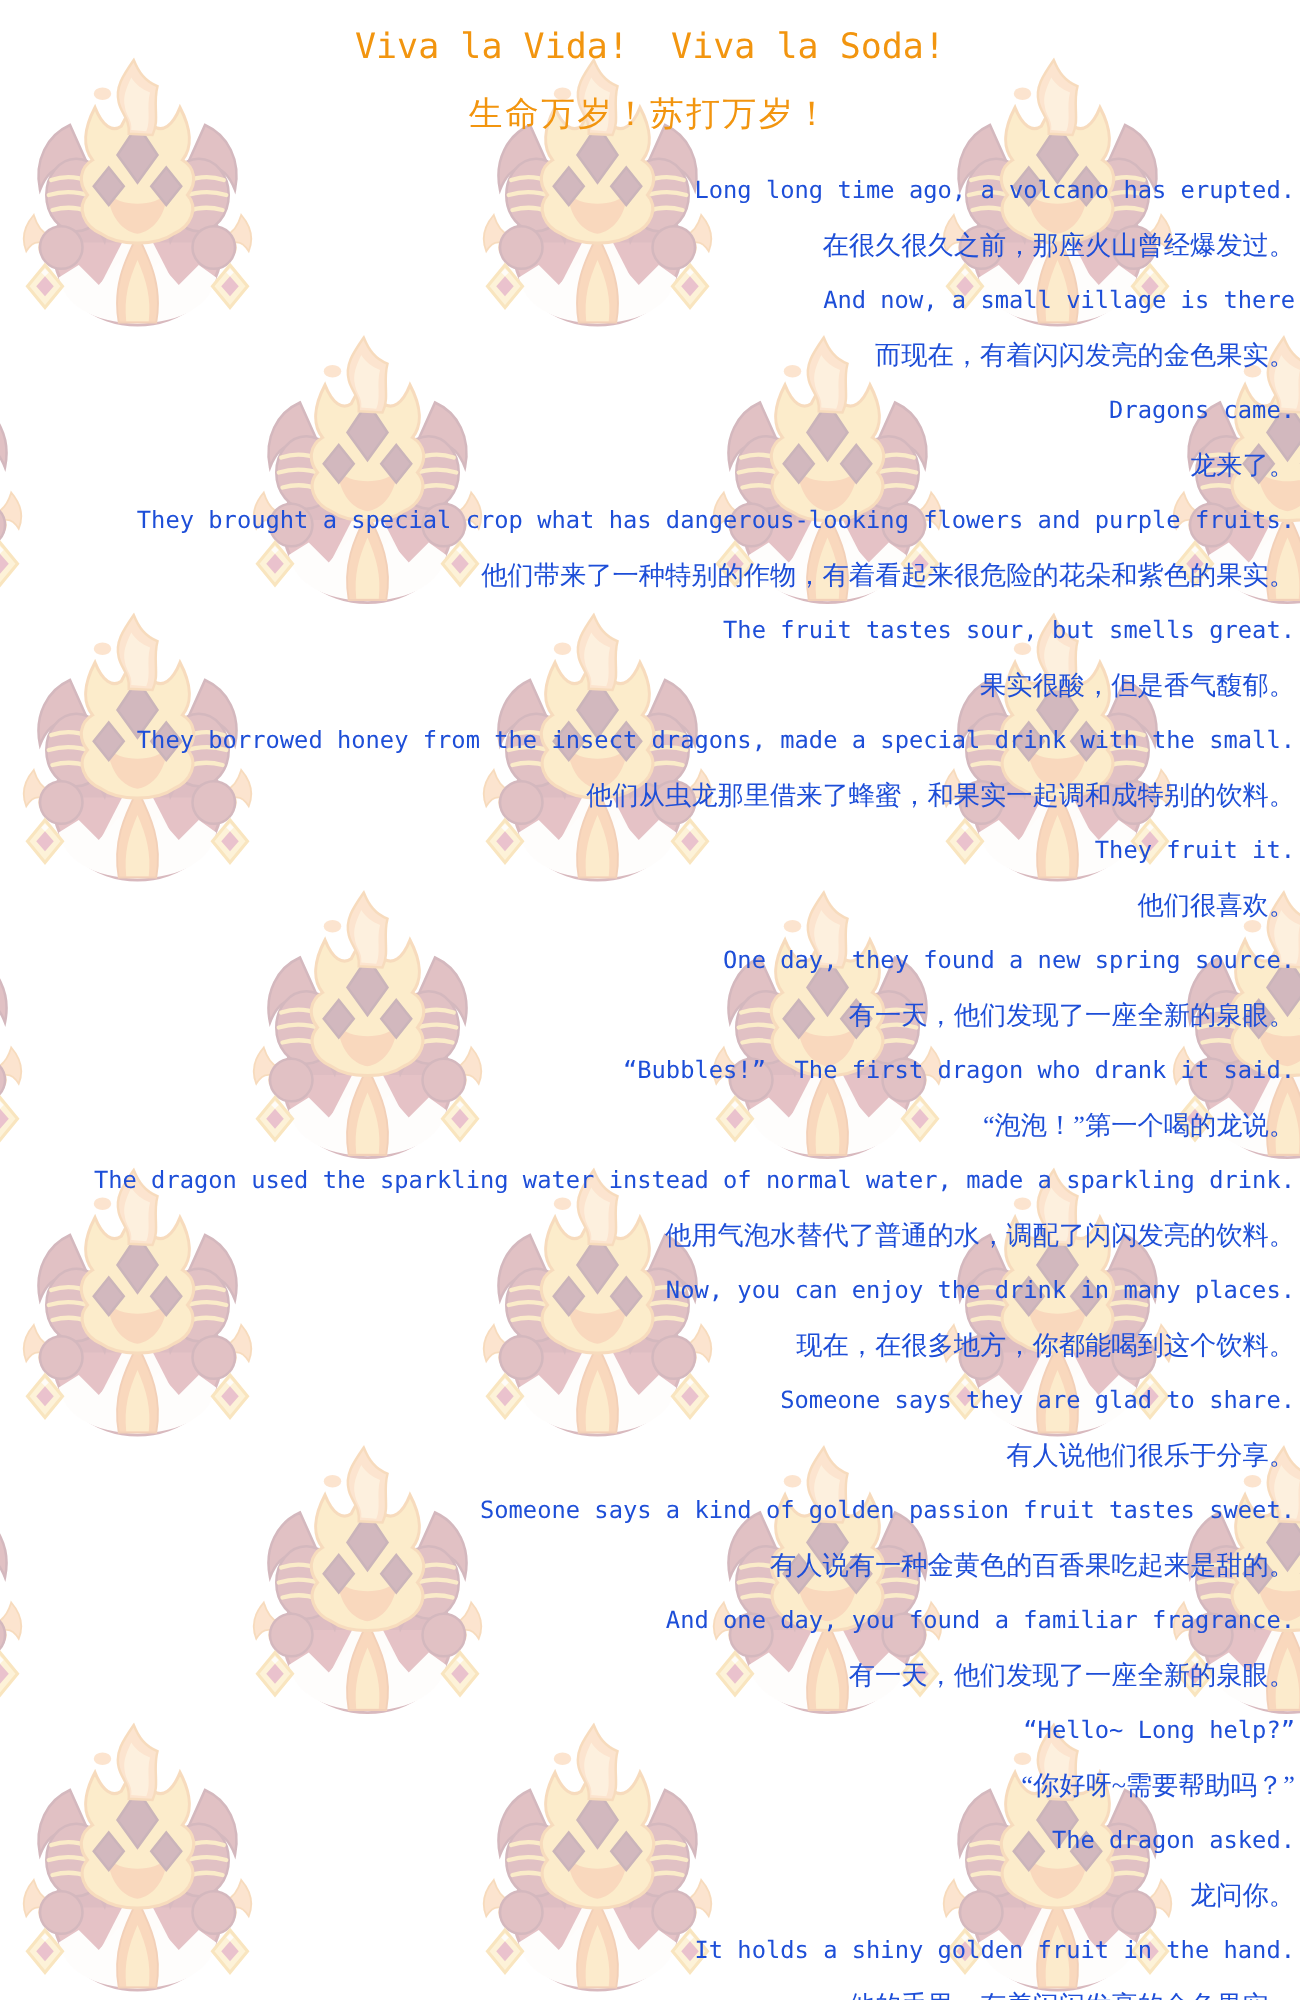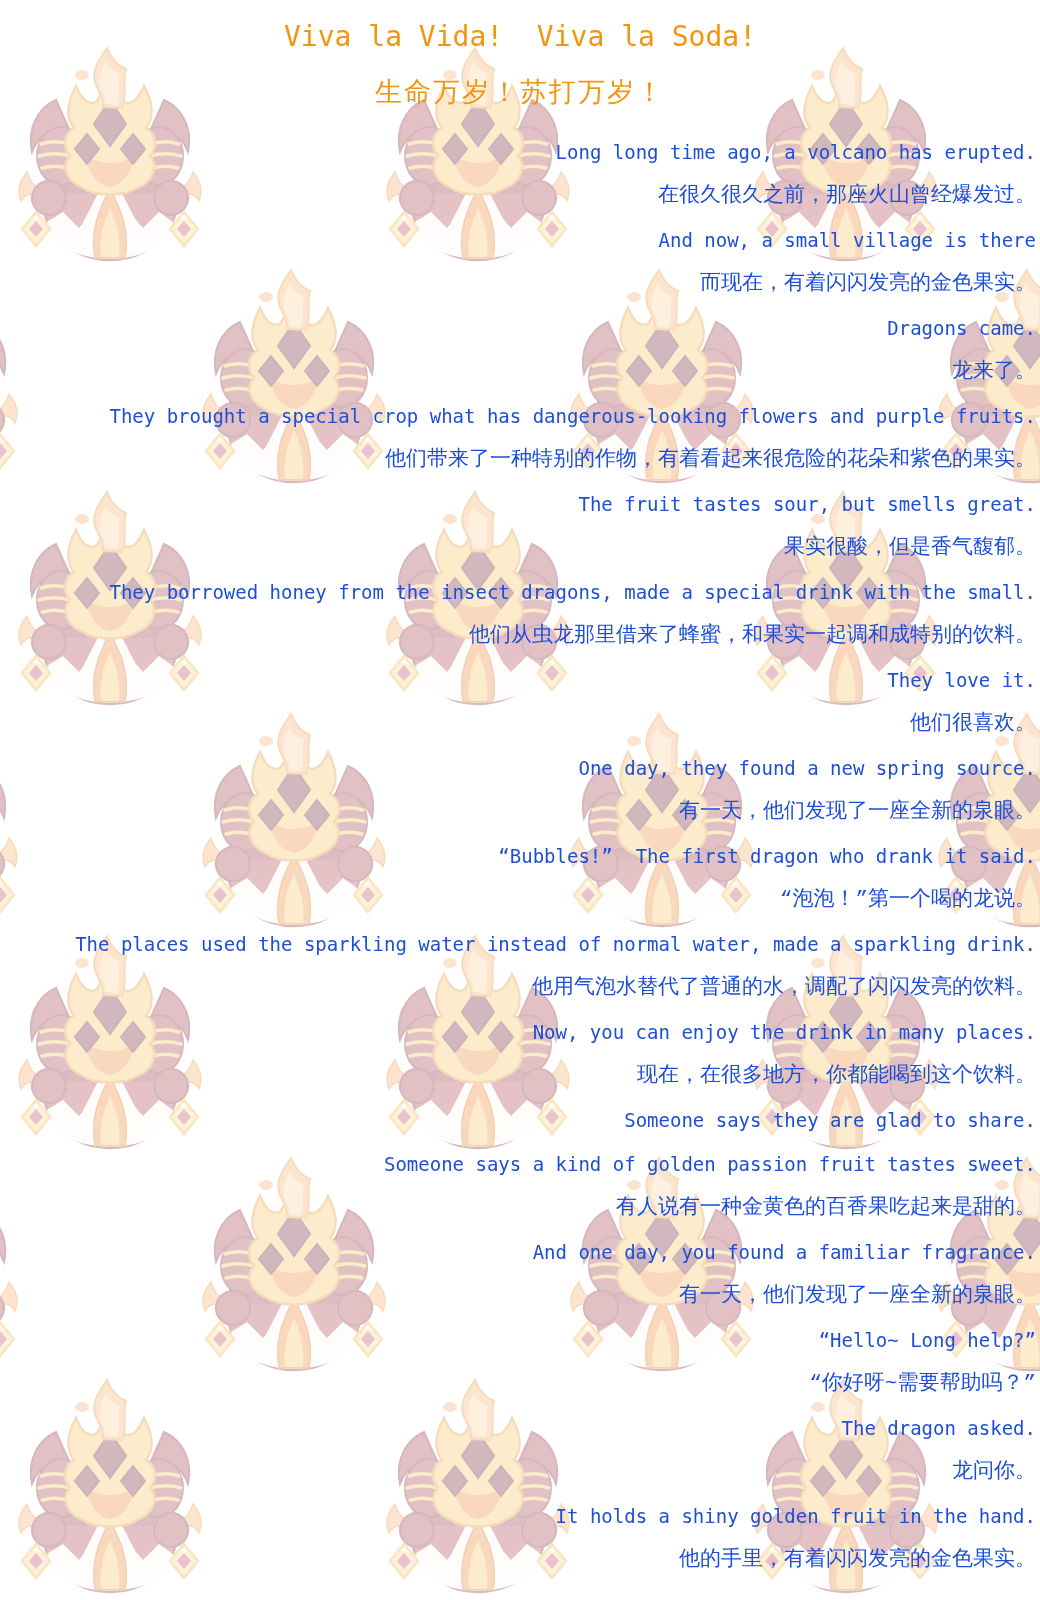--- a/index.html
+++ b/index.html
@@ -51,21 +51,21 @@
     line-height: 40px;
     white-space: pre;
     color: #1d4ed8;
     text-align: right;
   }
   .line.en {
     font-family: "DejaVu Sans Mono", "Liberation Mono", monospace;
     font-size: 19px;
   }
   .line.zh {
-    font-family: Liberation Mono, monospace;
+    font-family: Liberation Serif, serif;
     font-size: 21px;
   }
 </style>
 </head>
 <body>
 
 <div class="page">
 
   <svg class="bg-pattern" width="1040" height="1600" viewBox="0 0 1040 1600" aria-hidden="true">
     <defs>
@@ -159,31 +159,32 @@
         <p class="line en">And now, a small village is there</p>
         <p class="line zh">而现在，有着闪闪发亮的金色果实。</p>
         <p class="line en">Dragons came.</p>
         <p class="line zh">龙来了。</p>
         <p class="line en">They brought a special crop what has dangerous-looking flowers and purple fruits.</p>
         <p class="line zh">他们带来了一种特别的作物，有着看起来很危险的花朵和紫色的果实。</p>
         <p class="line en">The fruit tastes sour, but smells great.</p>
         <p class="line zh">果实很酸，但是香气馥郁。</p>
         <p class="line en">They borrowed honey from the insect dragons, made a special drink with the small.</p>
         <p class="line zh">他们从虫龙那里借来了蜂蜜，和果实一起调和成特别的饮料。</p>
-        <p class="line en">They love it.</p>
+        <p class="line en">They fruit it.</p>
         <p class="line zh">他们很喜欢。</p>
         <p class="line en">One day, they found a new spring source.</p>
         <p class="line zh">有一天，他们发现了一座全新的泉眼。</p>
         <p class="line en">“Bubbles!”  The first dragon who drank it said.</p>
         <p class="line zh">“泡泡！”第一个喝的龙说。</p>
-        <p class="line en">The places used the sparkling water instead of normal water, made a sparkling drink.</p>
+        <p class="line en">The dragon used the sparkling water instead of normal water, made a sparkling drink.</p>
         <p class="line zh">他用气泡水替代了普通的水，调配了闪闪发亮的饮料。</p>
         <p class="line en">Now, you can enjoy the drink in many places.</p>
         <p class="line zh">现在，在很多地方，你都能喝到这个饮料。</p>
         <p class="line en">Someone says they are glad to share.</p>
+        <p class="line zh">有人说他们很乐于分享。</p>
         <p class="line en">Someone says a kind of golden passion fruit tastes sweet.</p>
         <p class="line zh">有人说有一种金黄色的百香果吃起来是甜的。</p>
         <p class="line en">And one day, you found a familiar fragrance.</p>
         <p class="line zh">有一天，他们发现了一座全新的泉眼。</p>
         <p class="line en">“Hello~ Long help?”</p>
         <p class="line zh">“你好呀~需要帮助吗？”</p>
         <p class="line en">The dragon asked.</p>
         <p class="line zh">龙问你。</p>
         <p class="line en">It holds a shiny golden fruit in the hand.</p>
         <p class="line zh">他的手里，有着闪闪发亮的金色果实。</p>

